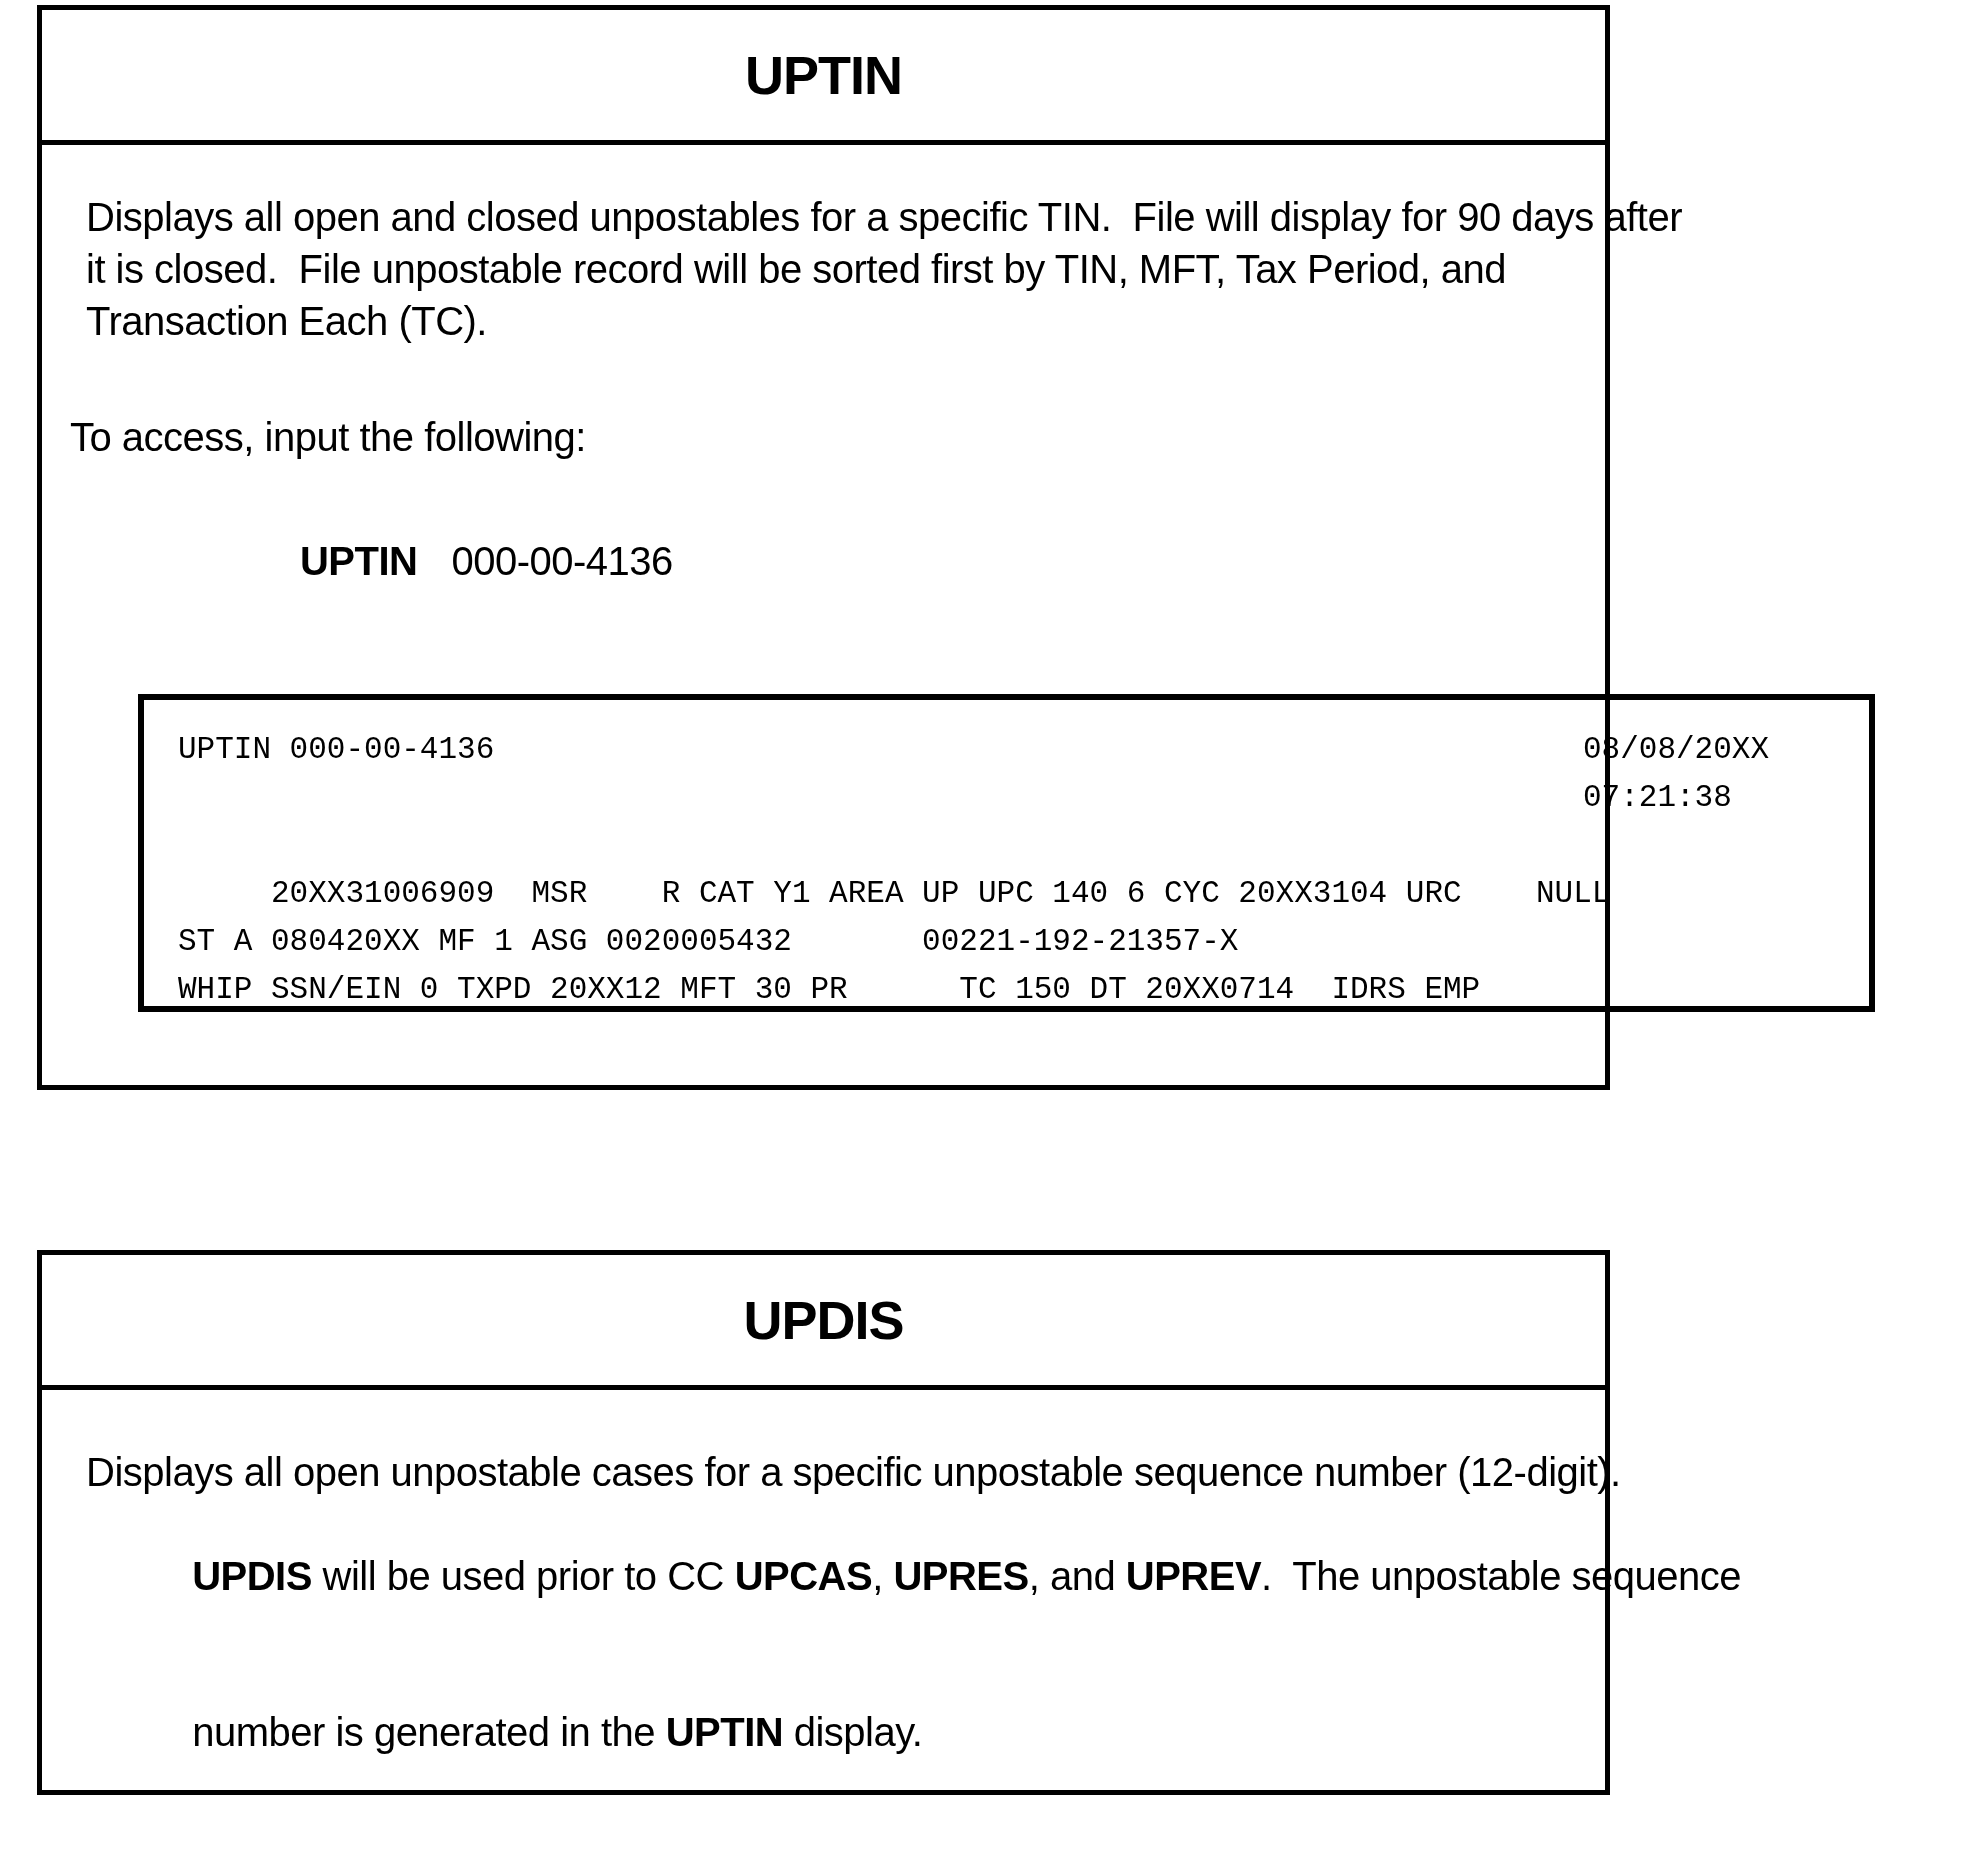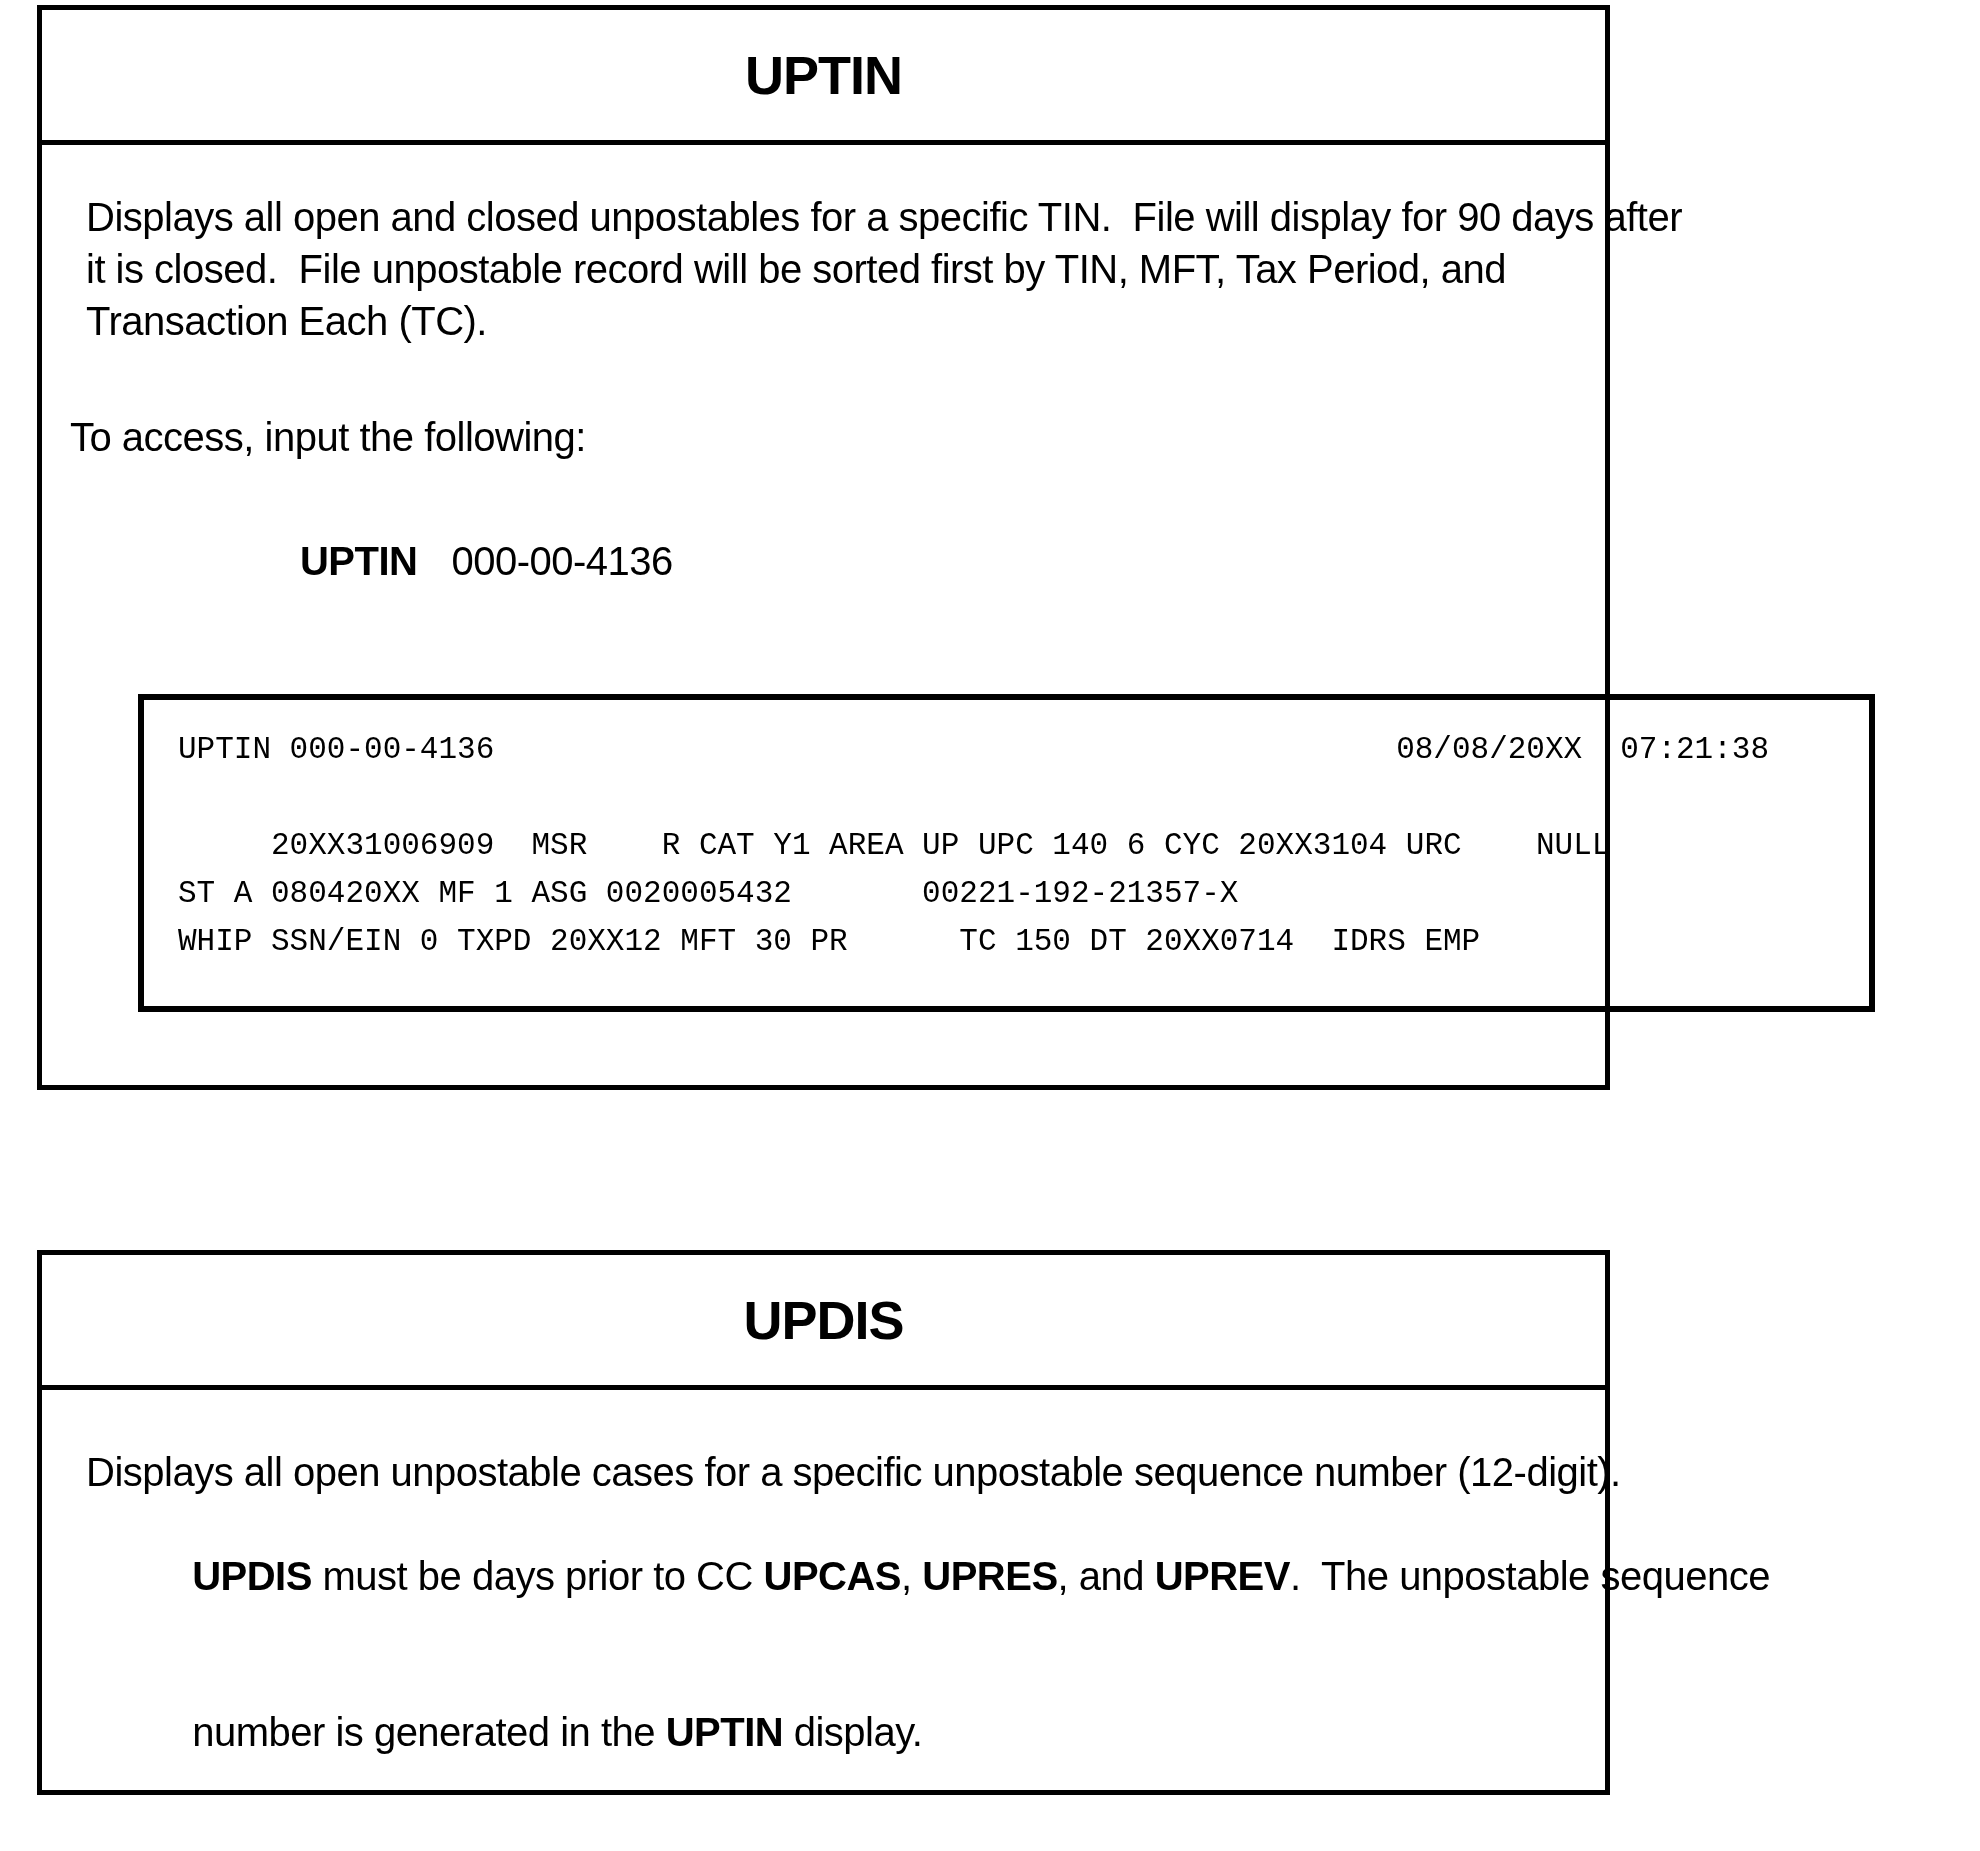--- a/index.html
+++ b/index.html
@@ -53,21 +53,21 @@
     height: 318px;
     border: 6px solid #000000;
     padding: 26px 100px 0 34px;
     font-family: "Liberation Mono", monospace;
     font-size: 31px;
     line-height: 48px;
     letter-spacing: 0;
     overflow: hidden;
   }
   .t-header { display: flex; justify-content: space-between; white-space: pre; }
-  .t-right { display: flex; white-space: pre; }
+  .t-right { display: flex; white-space: pre; flex-direction: column; }
   .t-gap { display: inline-block; width: 38px; }
   .t-blank { height: 48px; }
   .t-line { white-space: pre; }
 </style>
 </head>
 <body>
 
 <div class="page">
 
   <section class="panel panel-uptin">
@@ -103,21 +103,21 @@
     </div>
   </section>
 
   <section class="panel panel-updis">
     <header class="panel-title">UPDIS</header>
     <div class="panel-body updis-body">
 
       <div class="para">
         <div class="line">Displays all open unpostable cases for a specific unpostable sequence number (12-digit).</div>
         <div class="line">
-          <span class="b">UPDIS</span><span> must be days prior to CC </span><span class="b">UPCAS</span><span>, </span><span class="b">UPRES</span><span>, and </span><span class="b">UPREV</span><span>.  The unpostable sequence</span>
+          <span class="b">UPDIS</span><span> will be used prior to CC </span><span class="b">UPCAS</span><span>, </span><span class="b">UPRES</span><span>, and </span><span class="b">UPREV</span><span>.  The unpostable sequence</span>
         </div>
         <div class="line">
           <span>number is generated in the </span><span class="b">UPTIN</span><span> display.</span>
         </div>
       </div>
 
       <div class="access-updis line">To access, input the following:</div>
 
     </div>
   </section>

